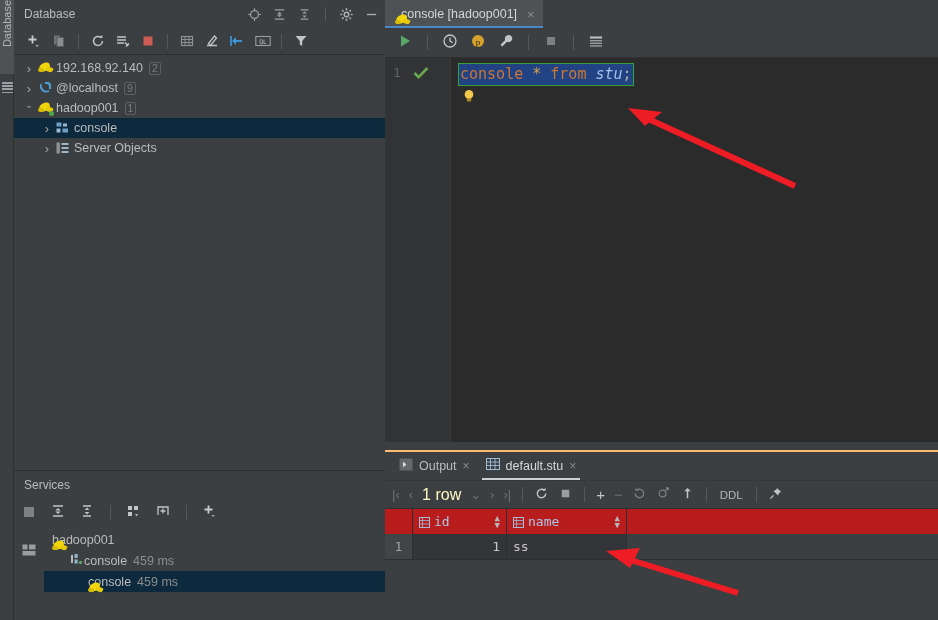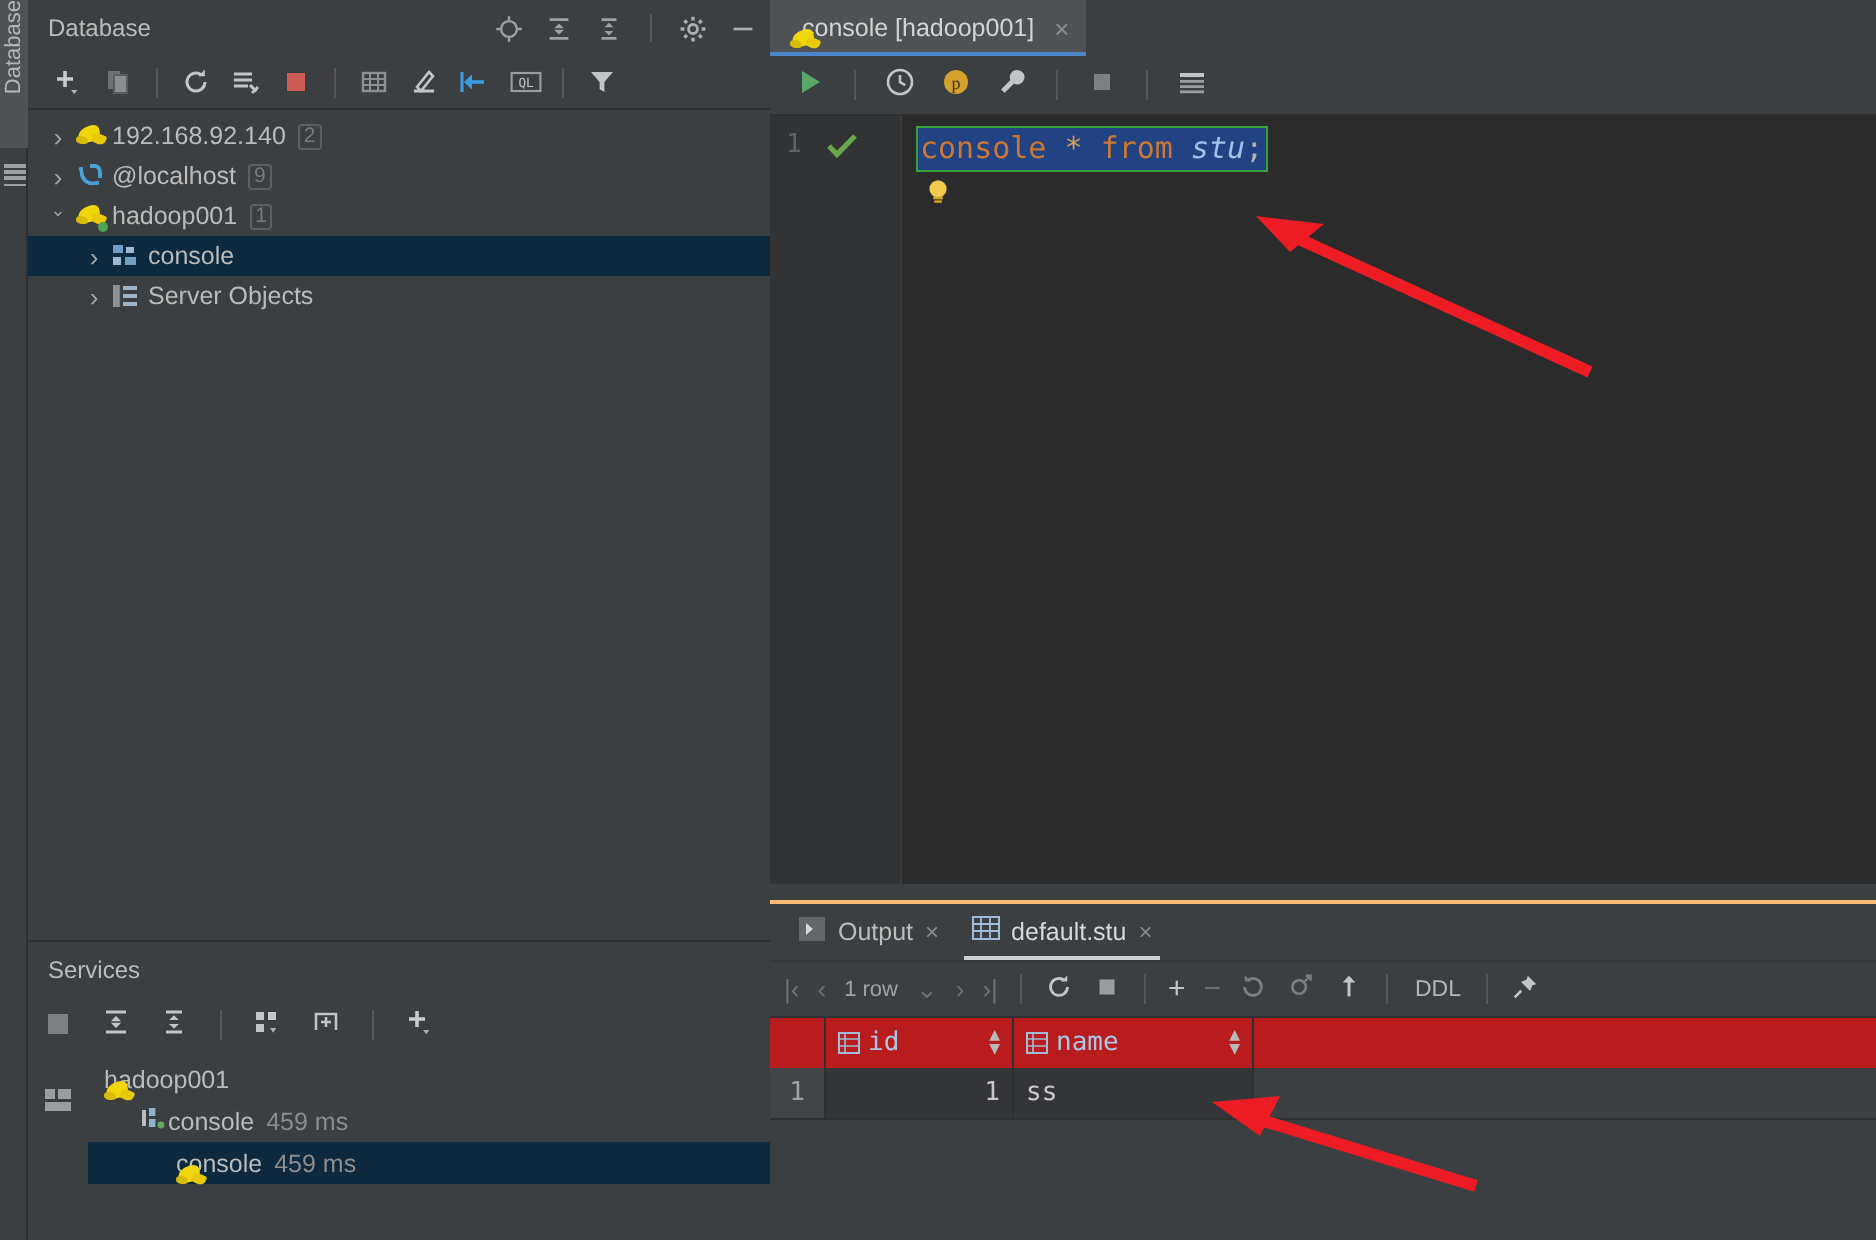--- a/index.html
+++ b/index.html
@@ -212,21 +212,21 @@
     height: 2px; background: #cfcfcf;
   }
   .rtab .xclose { color: #8a8a8a; font-size: 12px; }
 
   .res-toolbar {
     height: 28px; display: flex; align-items: center; gap: 9px;
     padding-left: 7px; border-top: 1px solid #353739;
     font-size: 12px; color: #9a9a9a;
   }
   .res-toolbar .nav { color: #6e7072; font-size: 13px; }
-  .rowcount { color: #a3a3a3; font-size: 11px; }
+  .rowcount { color: #fef9c3; font-size: 16px; }
 
   .grid { margin-top: 0; }
   .grid-head {
     display: flex; height: 26px; align-items: stretch;
     background: #b91c1c; border-top: 1px solid #2e2f30;
   }
   .gh-corner { width: 28px; flex: 0 0 28px; border-right: 1px solid #2e2f30; }
   .gh-cell {
     display: flex; align-items: center; gap: 4px;
     padding: 0 6px; border-right: 1px solid #2e2f30;

